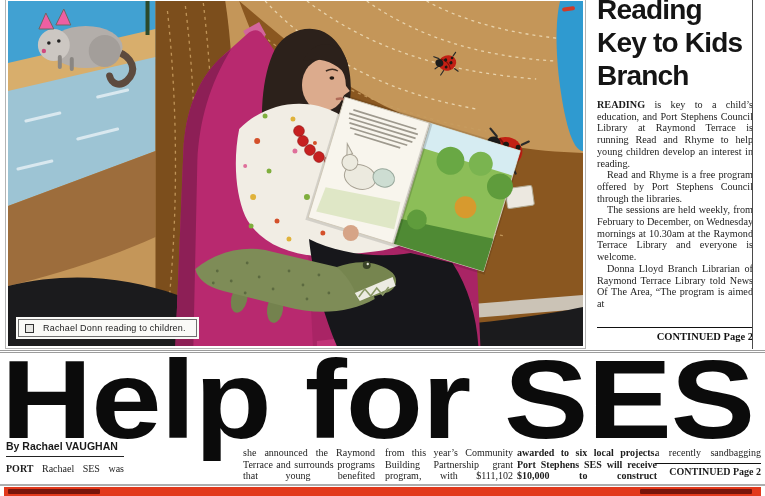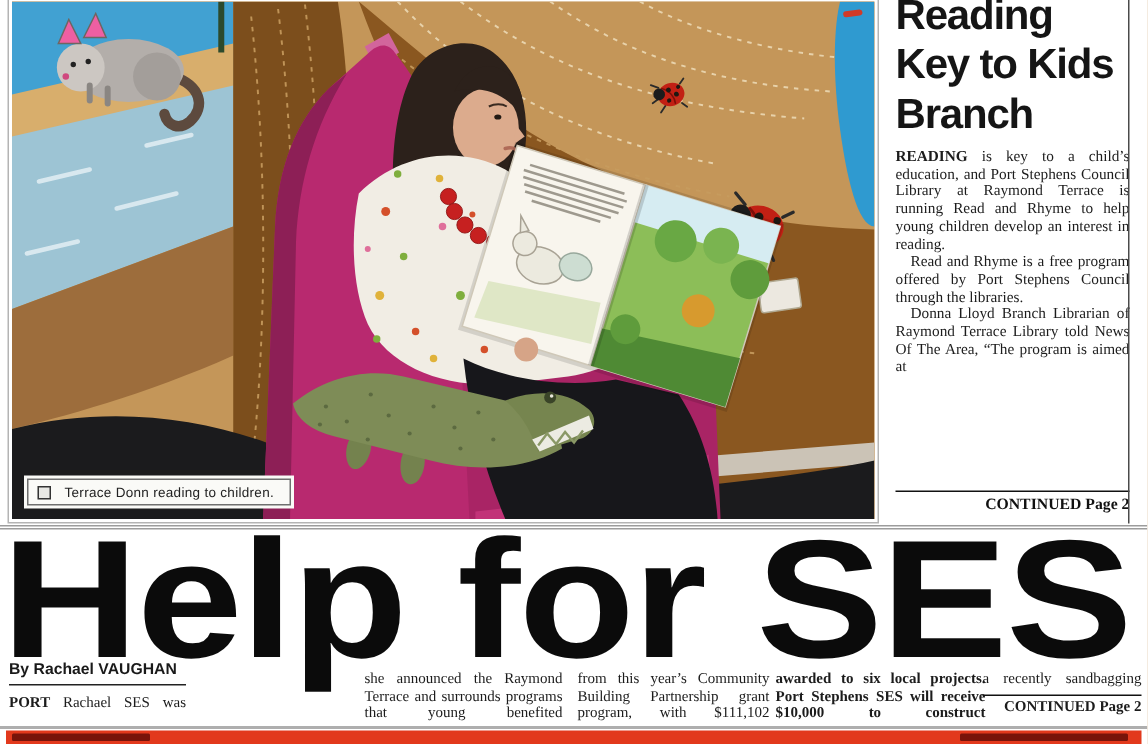--- a/index.html
+++ b/index.html
@@ -255,34 +255,35 @@
           <circle cx="148" cy="70" r="11" fill="#d79a2e"></circle>
           <path d="M90,100 L184,92 L184,126 L90,126 Z" fill="#4f8a34"></path>
           <circle cx="105" cy="96" r="10" fill="#5f9c3c"></circle>
           <rect x="88" y="0" width="4" height="126" fill="#000000" opacity="0.15"></rect>
         </g>
         <circle cx="344" cy="232" r="8" fill="#d6a487"></circle>
       </svg>
 
       <div class="caption-box">
         <span class="caption-icon"></span>
-        <span class="caption-text">Terrace Donn reading to children.</span>
+        <span class="caption-text">Rachael Donn reading to children.</span>
       </div>
     </div>
   </div>
 
   <div class="reading-col">
     <div class="reading-headline">
       <div>Reading</div>
       <div>Key to Kids</div>
       <div>Branch</div>
     </div>
     <div class="reading-body">
       <p><span class="lead">READING</span><span> is key to a child’s education, and Port Stephens Council Library at Raymond Terrace is running Read and Rhyme to help young children develop an interest in reading.</span></p>
       <p>Read and Rhyme is a free program offered by Port Stephens Council through the libraries.</p>
+      <p>The sessions are held weekly, from February to December, on Wednesday mornings at 10.30am at the Raymond Terrace Library and everyone is welcome.</p>
       <p>Donna Lloyd Branch Librarian of Raymond Terrace Library told News Of The Area, “The program is aimed at</p>
     </div>
   </div>
   <div class="reading-continued">CONTINUED Page 2</div>
   <div class="col-vrule"></div>
 
   <div class="photo-divider"></div>
 
   <div class="ses-headline">Help for SES</div>
 

